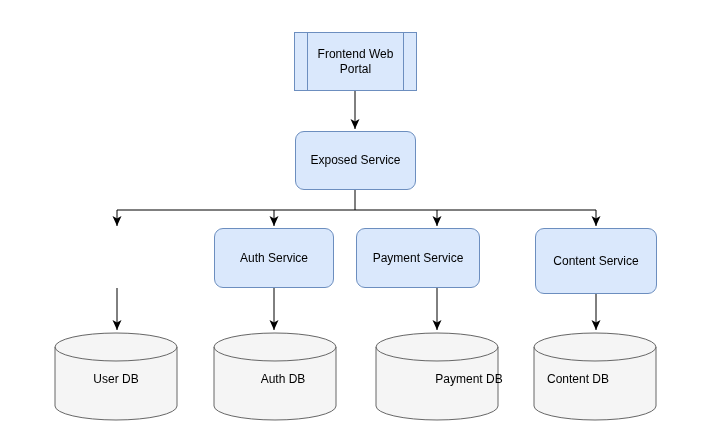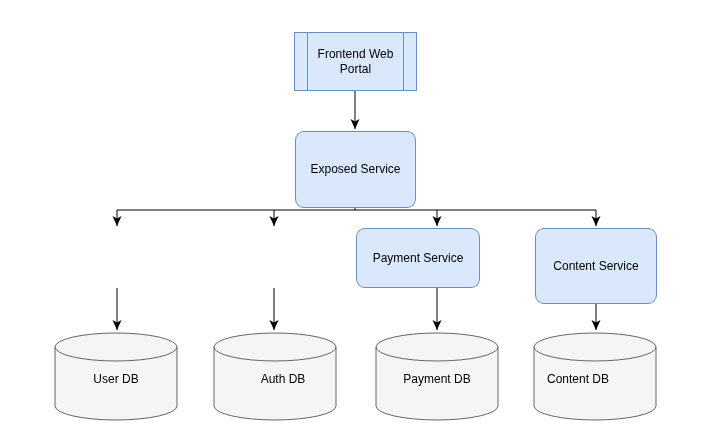--- a/index.html
+++ b/index.html
@@ -65,28 +65,28 @@
   }
   .process-bar.left  { left: 12px; }
   .process-bar.right { right: 12px; }
   .db-label {
     position: absolute;
     width: 120px;
     text-align: center;
   }
   
   #node-frontend        { left: 294px; top: 32px;  width: 123px; height: 59px; }
-  #node-exposed         { left: 295px; top: 131px; width: 121px; height: 77px; }
+  #node-exposed         { left: 295px; top: 131px; width: 121px; height: 59px; }
   #node-user-service    { left: 57px;  top: 228px; width: 120px; height: 60px; }
   #node-auth-service    { left: 214px; top: 228px; width: 120px; height: 60px; }
   #node-payment-service { left: 356px; top: 228px; width: 124px; height: 60px; }
-  #node-content-service { left: 535px; top: 228px; width: 122px; height: 76px; }
+  #node-content-service { left: 535px; top: 228px; width: 122px; height: 66px; }
   #label-user-db    { left: 56px;  top: 372px; }
   #label-auth-db    { left: 215px; top: 372px; padding-left: 8px; }
-  #label-payment-db { left: 377px; top: 372px; }
+  #label-payment-db { left: 377px; top: 372px; padding-left: 32px; }
   #label-content-db { left: 518px; top: 372px; }
 </style>
 </head>
 <body>
 
 <div class="canvas">
 
   <svg class="edge-layer" width="710" height="440" viewBox="0 0 710 440">
     <defs>
       <marker id="arrow" markerWidth="12" markerHeight="12" refX="10" refY="5" orient="auto" markerUnits="userSpaceOnUse">
@@ -128,20 +128,23 @@
     <span class="process-bar left"></span>
     <span class="process-bar right"></span>
     <span>Frontend Web Portal</span>
   </div>
 
   <div id="node-exposed" class="node rounded">
     <span>Exposed Service</span>
   </div>
 
 
+  <div id="node-auth-service" class="node rounded">
+    <span>Auth Service</span>
+  </div>
 
   <div id="node-payment-service" class="node rounded">
     <span>Payment Service</span>
   </div>
 
   <div id="node-content-service" class="node rounded">
     <span>Content Service</span>
   </div>
 
   <div id="label-user-db" class="db-label">User DB</div>

